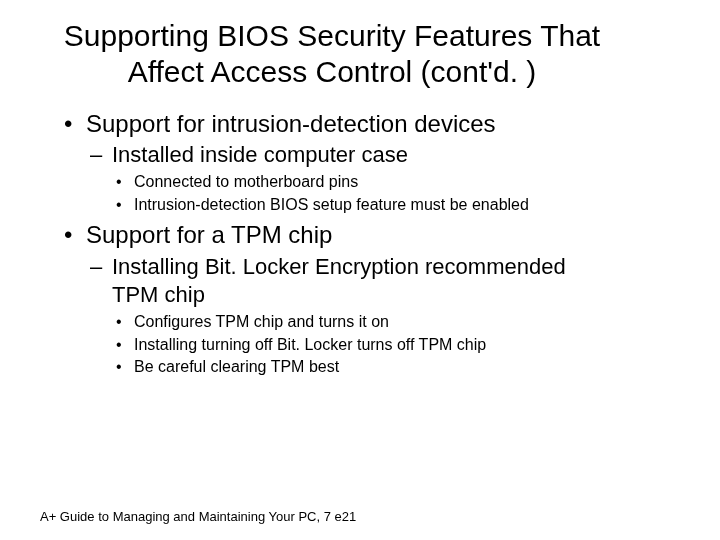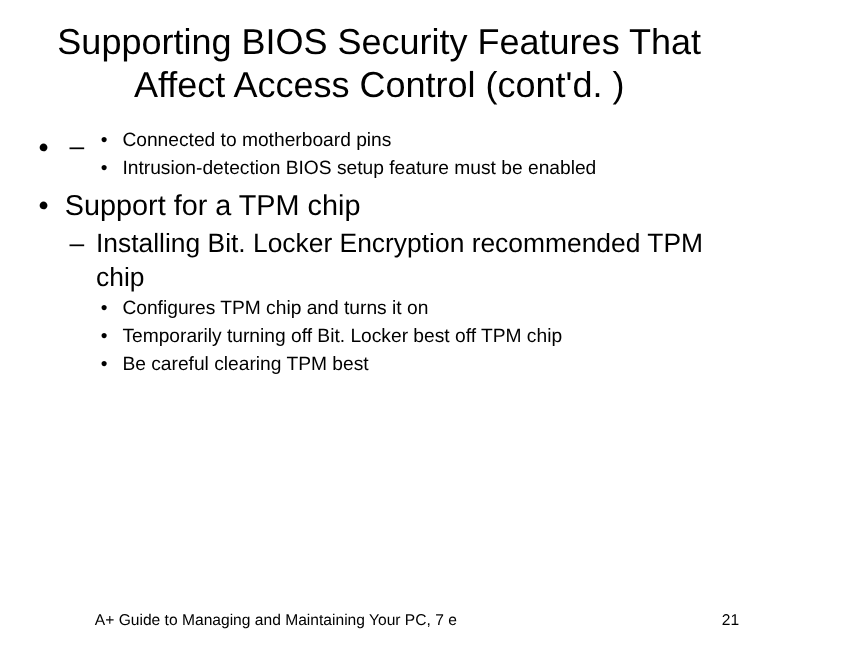--- a/index.html
+++ b/index.html
@@ -8,21 +8,21 @@
     width: 720px;
     height: 540px;
     background: #fff;
     font-family: Arial, Helvetica, sans-serif;
     color: #000;
   }
   .slide {
     box-sizing: border-box;
     width: 644px;
     height: 540px;
-    padding: 18px 40px 0 28px;
+    padding: 18px 40px 0 60px;
     position: relative;
   }
   .title {
     font-size: 30px;
     text-align: center;
     line-height: 1.2;
     margin: 0 0 18px 0;
     font-weight: 400;
   }
   ul.lvl1 {
@@ -79,51 +79,51 @@
     left: 4px;
     top: 0;
   }
   .footer {
     position: absolute;
     left: 40px;
     right: 28px;
     bottom: 16px;
     font-size: 13px;
     display: flex;
-    justify-content: space-between;
-    margin-left: 39px;
   }
 </style>
 </head>
 <body>
 
 <div class="slide">
 
   <h1 class="title">Supporting BIOS Security Features That Affect Access Control (cont'd. )</h1>
 
   <ul class="lvl1">
     <li>
+      <span>Support for intrusion-detection devices</span>
       <ul class="lvl2">
         <li>
+          <span>Installed inside computer case</span>
           <ul class="lvl3">
             <li><span>Connected to motherboard pins</span></li>
             <li><span>Intrusion-detection BIOS setup feature must be enabled</span></li>
           </ul>
         </li>
       </ul>
     </li>
 
     <li>
       <span>Support for a TPM chip</span>
       <ul class="lvl2">
         <li>
           <span>Installing Bit. Locker Encryption recommended TPM chip</span>
           <ul class="lvl3">
             <li><span>Configures TPM chip and turns it on</span></li>
-            <li><span>Temporarily turning off Bit. Locker best off TPM chip</span></li>
+            <li><span>Installing turning off Bit. Locker turns off TPM chip</span></li>
             <li><span>Be careful clearing TPM best</span></li>
           </ul>
         </li>
       </ul>
     </li>
   </ul>
 
   <div class="footer">
     <span>A+ Guide to Managing and Maintaining Your PC, 7 e</span>
     <span>21</span>

